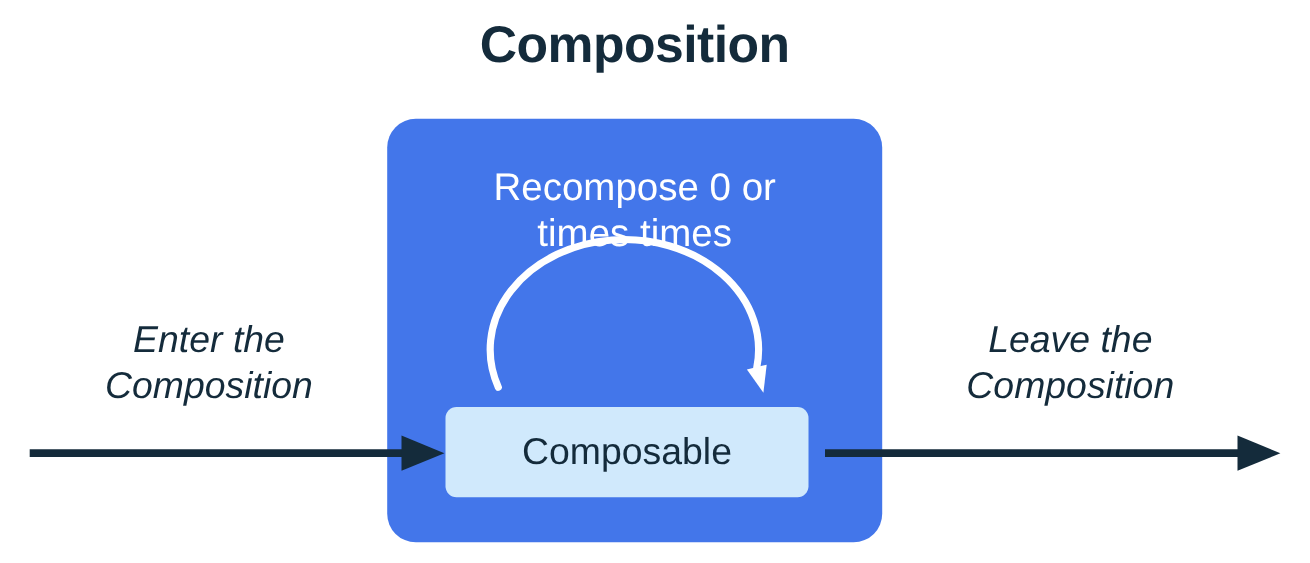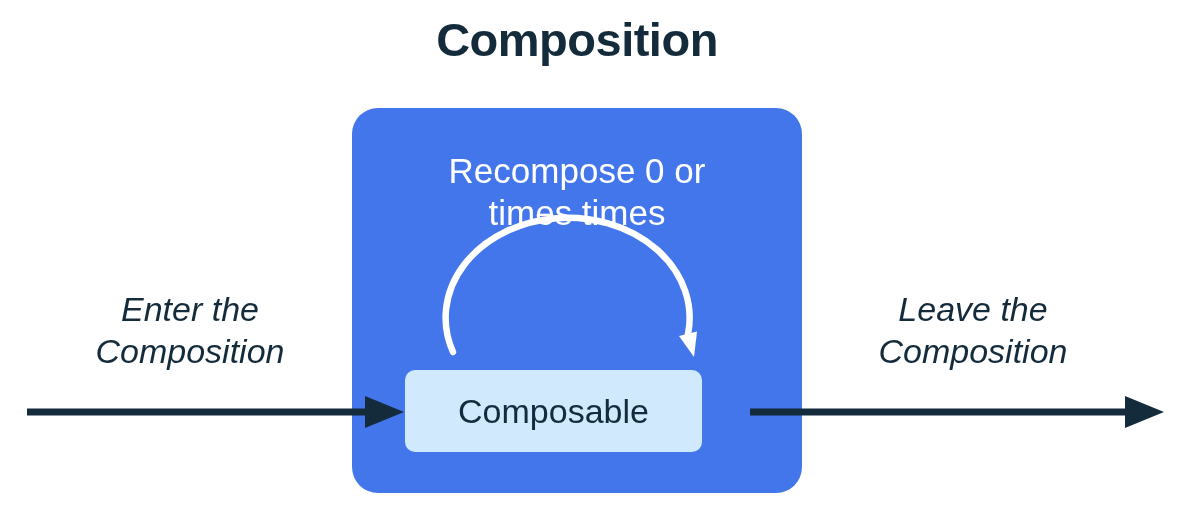--- a/index.html
+++ b/index.html
@@ -23,21 +23,21 @@
   .composition-box{
     position:absolute;left:352px;top:108px;width:450px;height:385px;
     background:var(--box-blue);border-radius:26px;
   }
   .recompose-label{
     position:absolute;left:0;top:42px;width:100%;
     text-align:center;color:var(--white);
     font-size:35px;line-height:42px;font-weight:400;
   }
   .composable-box{
-    position:absolute;left:53px;top:262px;width:297px;height:82px;
+    position:absolute;left:53px;top:262px;width:330px;height:82px;
     background:var(--box-light);border-radius:10px;
     display:flex;align-items:center;justify-content:center;
   }
   .composable-label{
     font-size:34px;font-weight:400;color:var(--ink);
   }
   .side-label{
     position:absolute;width:300px;top:288px;
     text-align:center;font-size:34px;line-height:42px;color:var(--ink);font-style:italic;
   }

